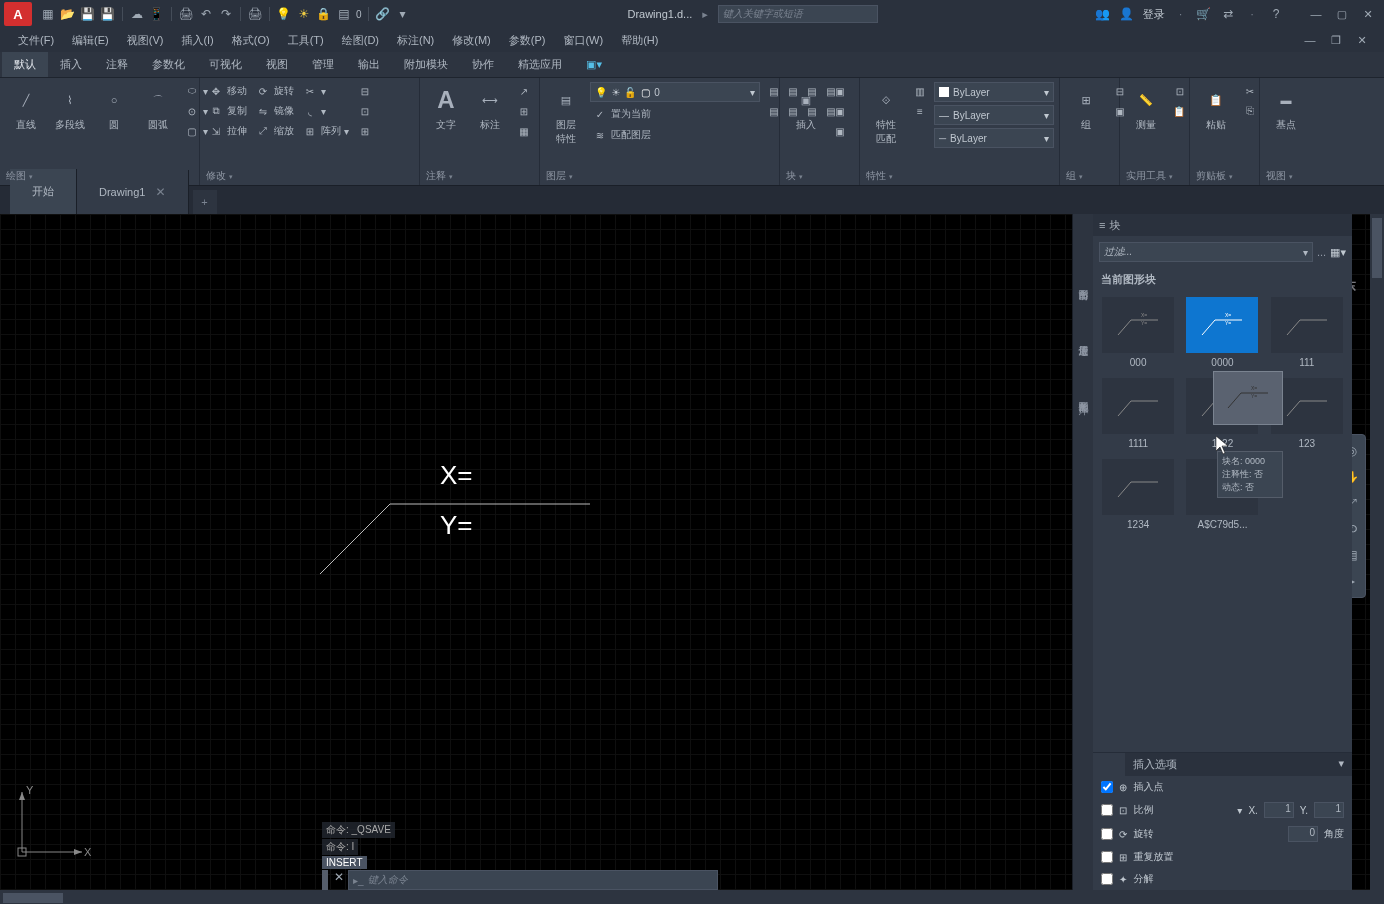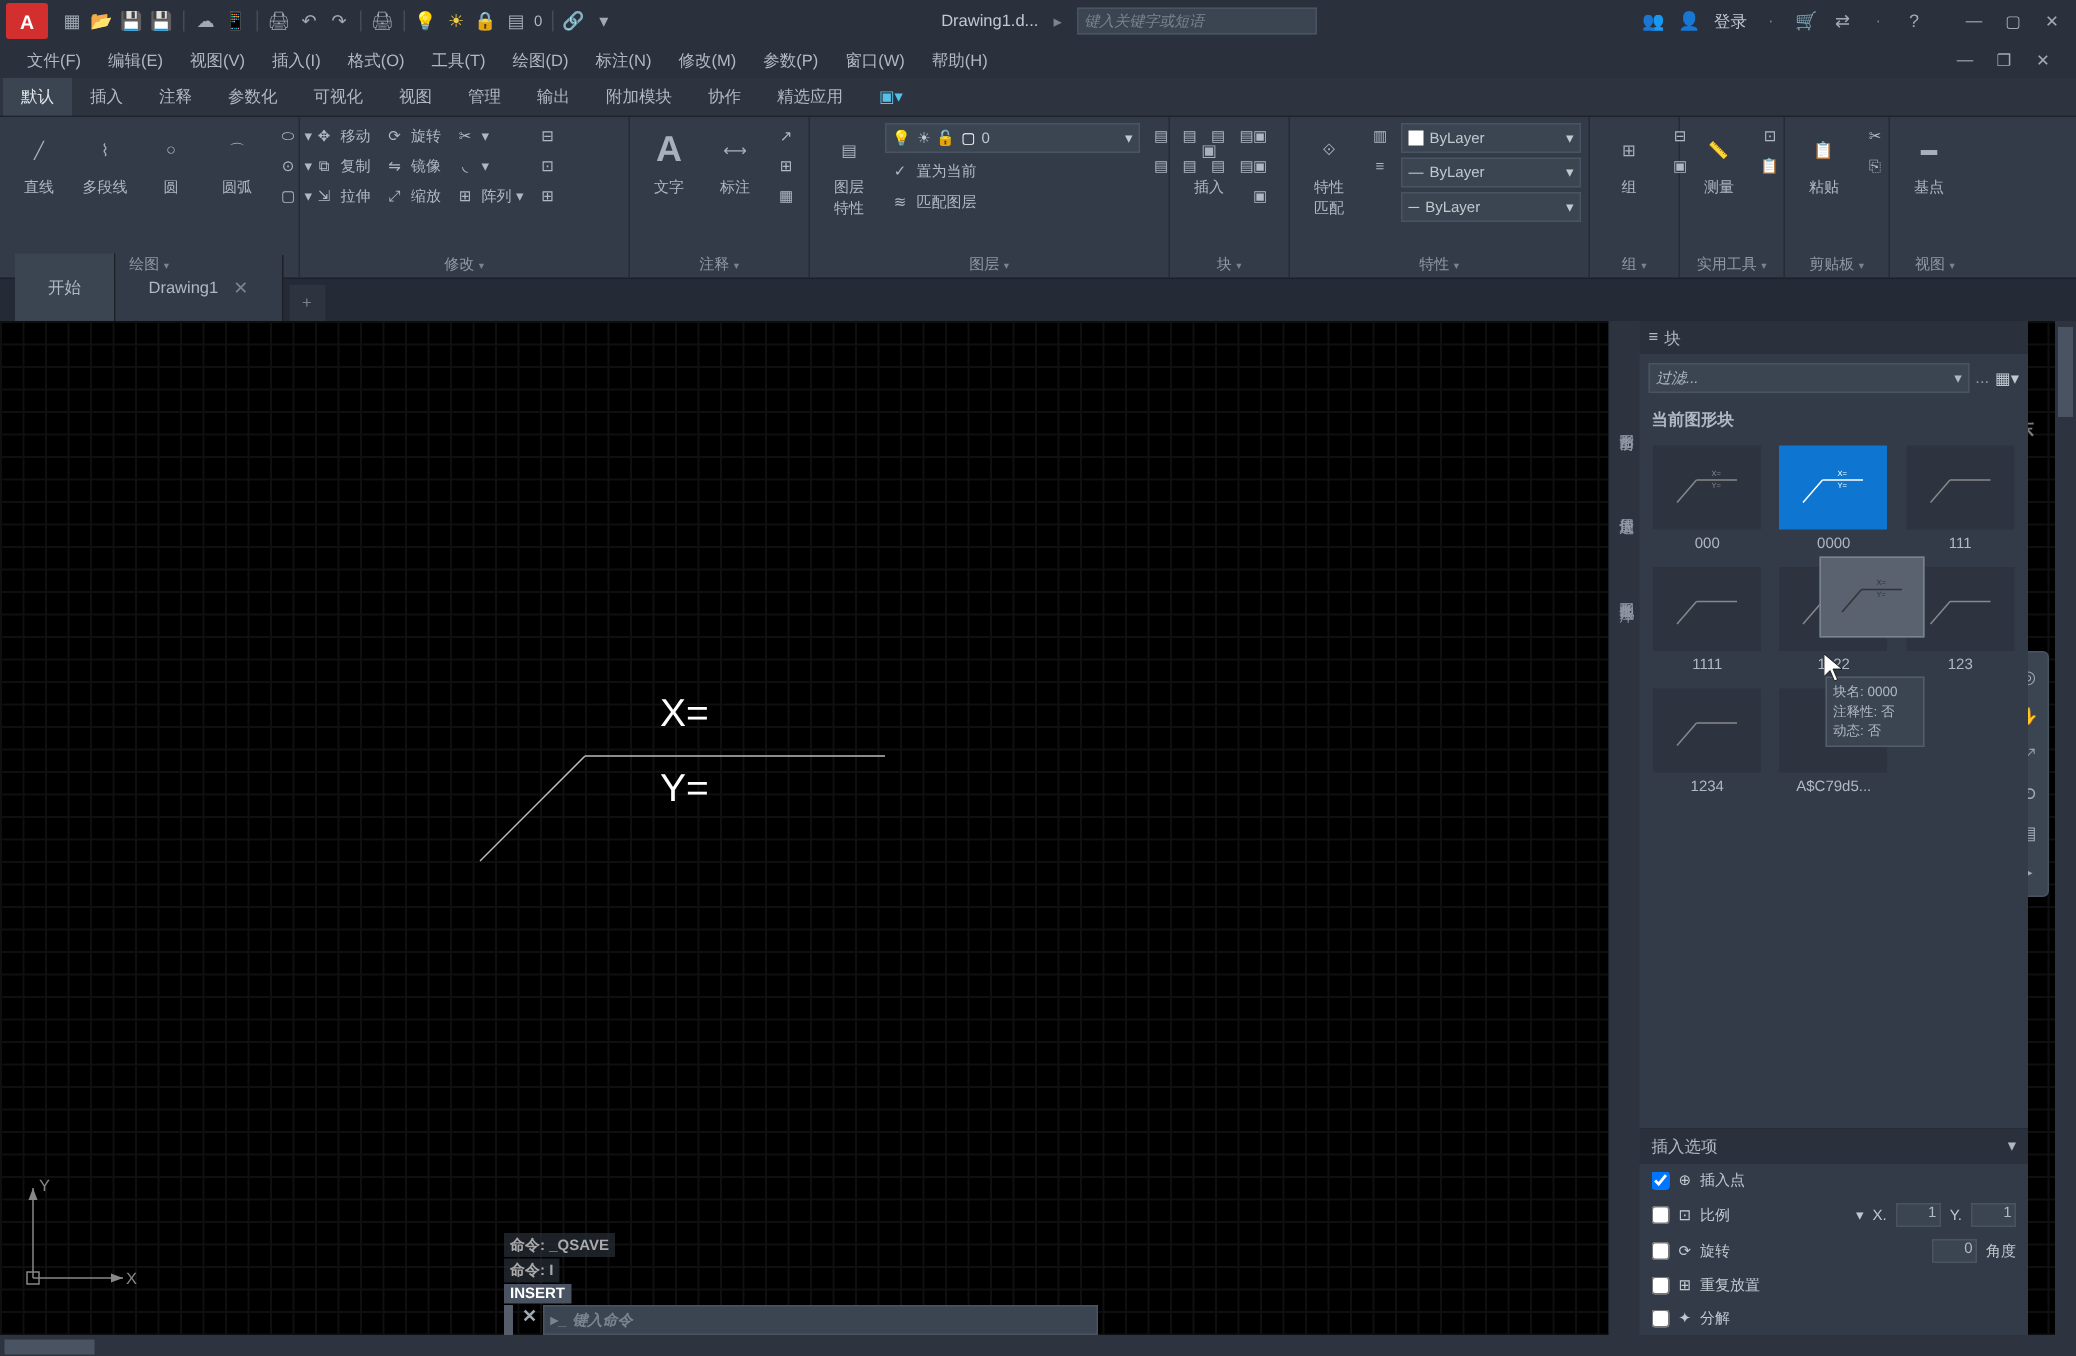--- a/index.html
+++ b/index.html
@@ -24,21 +24,21 @@
 
 
 .ribbon-tabs { height: 26px; background: #2d3440; display: flex; align-items: center; padding: 0 2px; border-bottom: 1px solid #1e242e; }
 .ribbon-tab { padding: 5px 12px; color: #b0b8c2; font-size: 11px; }
 .ribbon-tab.active { background: #3b4552; color: #e0e4ea; }
 
 
 .ribbon { height: 108px; background: #333b48; display: flex; border-bottom: 1px solid #1a1f28; }
 .panel { border-right: 1px solid #252c38; display: flex; flex-direction: column; padding: 4px 6px 0 6px; }
 .panel-body { flex: 1; display: flex; gap: 4px; align-items: flex-start; }
-.panel-label { text-align: center; color: #9098a5; font-size: 10px; padding: 2px 0; position: relative; }
+.panel-label { color: #9098a5; font-size: 10px; padding: 2px 0; position: relative; }
 .panel-label::after { content: "▾"; font-size: 7px; margin-left: 3px; color: #7a8390; }
 .big-btn { display: flex; flex-direction: column; align-items: center; gap: 2px; padding: 2px 4px; }
 .big-btn .icn { width: 32px; height: 32px; display: flex; align-items: center; justify-content: center; color: #a8b0bc; }
 .big-btn .lbl { font-size: 10px; color: #b0b8c2; }
 .small-row { display: flex; align-items: center; gap: 3px; padding: 1px 2px; font-size: 10px; color: #b0b8c2; }
 .small-row .icn { width: 16px; height: 16px; display: flex; align-items: center; justify-content: center; }
 .col { display: flex; flex-direction: column; gap: 2px; }
 .layer-sel { width: 170px; height: 20px; background: #3b4552; border: 1px solid #4a5362; display: flex; align-items: center; padding: 0 4px; gap: 4px; font-size: 10px; }
 .prop-sel { width: 120px; height: 20px; background: #3b4552; border: 1px solid #4a5362; display: flex; align-items: center; padding: 0 4px; gap: 4px; font-size: 10px; }
 
@@ -59,21 +59,21 @@
 .viewcube { position: absolute; top: 35px; left: 35px; width: 50px; height: 50px; background: #fff; display: flex; align-items: center; justify-content: center; color: #333; font-size: 18px; font-weight: bold; }
 .vc-ring { position: absolute; inset: 0; border-radius: 50%; border: 12px solid rgba(80,80,85,0.45); }
 .vc-dir { position: absolute; color: rgba(200,200,210,0.6); font-size: 12px; font-weight: bold; }
 .wcs-badge { position: absolute; top: 150px; right: 50px; width: 50px; height: 16px; background: rgba(120,125,135,0.35); color: #aaa; display: flex; align-items: center; justify-content: center; font-size: 9px; border-radius: 8px; }
 .nav-bar { position: absolute; right: 4px; top: 220px; width: 28px; background: #3b4552; border: 1px solid #4a5362; display: flex; flex-direction: column; gap: 6px; padding: 6px 0; align-items: center; border-radius: 4px; }
 .nav-bar .nb { width: 20px; height: 20px; display: flex; align-items: center; justify-content: center; color: #a0aab5; font-size: 12px; }
 .drawing-content { position: absolute; top: 260px; left: 310px; }
 .drawing-content svg { overflow: visible; }
 .xy-text { fill: #fff; font-family: Arial; font-size: 26px; }
 .ucs { position: absolute; bottom: 28px; left: 12px; }
-.cmd-area { position: absolute; bottom: 0; left: 336px; width: 420px; font-weight: bold; }
+.cmd-area { position: absolute; bottom: 0; left: 322px; width: 420px; }
 .cmd-history { font-size: 10px; color: #aaa; background: rgba(40,46,56,0.7); padding: 1px 4px; margin-bottom: 1px; width: max-content; }
 .cmd-line { height: 20px; background: #3b4552; border: 1px solid #4a5362; display: flex; align-items: center; gap: 4px; padding: 0 4px; color: #7a8390; font-size: 10px; width: 370px; }
 .cmd-handle { height: 20px; width: 6px; background: #555d6a; margin-right: 2px; }
 
 
 .palette { position: absolute; top: 0; right: 18px; bottom: 0; width: 280px; background: #333b48; border-left: 1px solid #1a1f28; display: flex; }
 .palette-tabs { width: 20px; background: #2d3440; display: flex; flex-direction: column; align-items: center; padding-top: 60px; gap: 40px; }
 .palette-tabs .vtab { writing-mode: vertical-rl; color: #9098a5; font-size: 10px; padding: 8px 2px; }
 .palette-body { flex: 1; display: flex; flex-direction: column; }
 .palette-header { height: 22px; background: #2a313d; display: flex; align-items: center; padding: 0 6px; color: #b0b8c2; font-size: 11px; }
@@ -82,21 +82,21 @@
 .section-title { padding: 4px 8px; color: #b0b8c2; font-weight: bold; font-size: 11px; }
 .block-grid { display: grid; grid-template-columns: repeat(3, 1fr); gap: 10px 6px; padding: 6px; }
 .block-item { display: flex; flex-direction: column; align-items: center; gap: 4px; }
 .block-thumb { width: 72px; height: 56px; background: #2d3440; display: flex; align-items: center; justify-content: center; position: relative; }
 .block-thumb.sel { background: #0e76d0; }
 .block-name { font-size: 10px; color: #b0b8c2; text-align: center; }
 .tooltip { position: absolute; top: 160px; left: 124px; width: 66px; background: #3b4552; border: 1px solid #555d6a; padding: 3px 4px; font-size: 9px; color: #b0b8c2; z-index: 10; }
 .tooltip-thumb { position: absolute; top: 80px; left: 120px; width: 70px; height: 54px; background: #5a6270; border: 1px solid #7a8390; z-index: 9; display: flex; align-items: center; justify-content: center; }
 .promo-text { padding: 8px; color: #cc9933; font-size: 11px; line-height: 1.5; }
 .insert-opts { border-top: 1px solid #252c38; }
-.opt-header { padding: 4px 8px; background: #2a313d; color: #b0b8c2; font-size: 11px; display: flex; justify-content: space-between; }
+.opt-header { padding: 4px 8px; background: #2a313d; color: #b0b8c2; font-size: 11px; display: flex; justify-content: space-between; margin-left: 32px; }
 .opt-row { display: flex; align-items: center; gap: 6px; padding: 4px 8px; font-size: 10px; }
 .opt-row input[type=checkbox] { width: 12px; height: 12px; }
 .opt-field { width: 30px; height: 16px; background: #3b4552; border: 1px solid #4a5362; color: #b0b8c2; text-align: right; padding: 0 2px; font-size: 10px; }
 
 
 .scroll-h-area { height: 16px; background: #2d3440; display: flex; }
 
 svg { display: block; }
 .cursor-ptr { position: absolute; top: 145px; left: 123px; z-index: 11; }
 </style>

